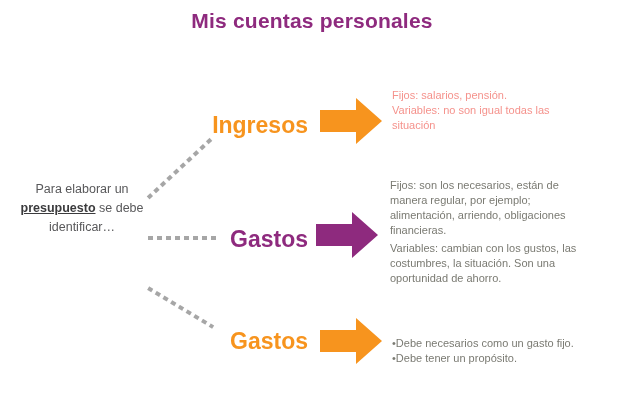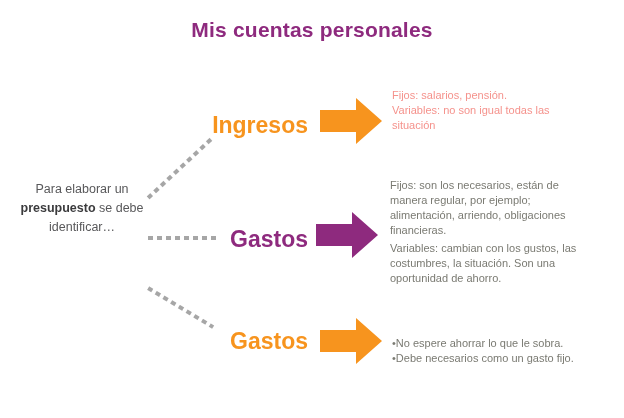--- a/index.html
+++ b/index.html
@@ -21,21 +21,21 @@
     left: 0; top: 0;
     width: 624px;
     height: 418px;
     background: #ffffff;
   }
 
   
   #title {
     position: absolute;
     left: 0;
-    top: 18px;
+    top: 9px;
     width: 624px;
     text-align: center;
     font-size: 21px;
     font-weight: bold;
     color: #8E2A7E;
     letter-spacing: 0.2px;
   }
 
   
   #intro {
@@ -44,20 +44,21 @@
     top: 180px;
     width: 128px;
     text-align: center;
     font-size: 12.5px;
     line-height: 19px;
     color: #58585a;
   }
   #intro .strong {
     font-weight: bold;
     color: #3b3b3d;
+    text-decoration: underline;
   }
 
   
   .dots {
     position: absolute;
     height: 4px;
     background-image: linear-gradient(to right, #a6a6a6 0 5px, rgba(0,0,0,0) 5px 9px);
     background-size: 9px 4px;
     background-repeat: repeat-x;
     transform-origin: 0 50%;
@@ -174,17 +175,17 @@
     <p>oportunidad de ahorro.</p>
   </div>
 
   <div class="row-label" id="label-ahorro">Gastos</div>
   <div class="arrow" id="arrow-ahorro">
     <svg viewBox="0 0 62 46" width="62" height="46" aria-hidden="true">
       <polygon points="0,12 36,12 36,0 62,23 36,46 36,34 0,34" fill="#F7941E"></polygon>
     </svg>
   </div>
   <div class="desc" id="desc-ahorro">
-    <p>•No espere ahorrar lo que le sobra.</p>
     <p>•Debe necesarios como un gasto fijo.</p>
+    <p>•Debe tener un propósito.</p>
   </div>
 
 </div>
 
 </body></html>

